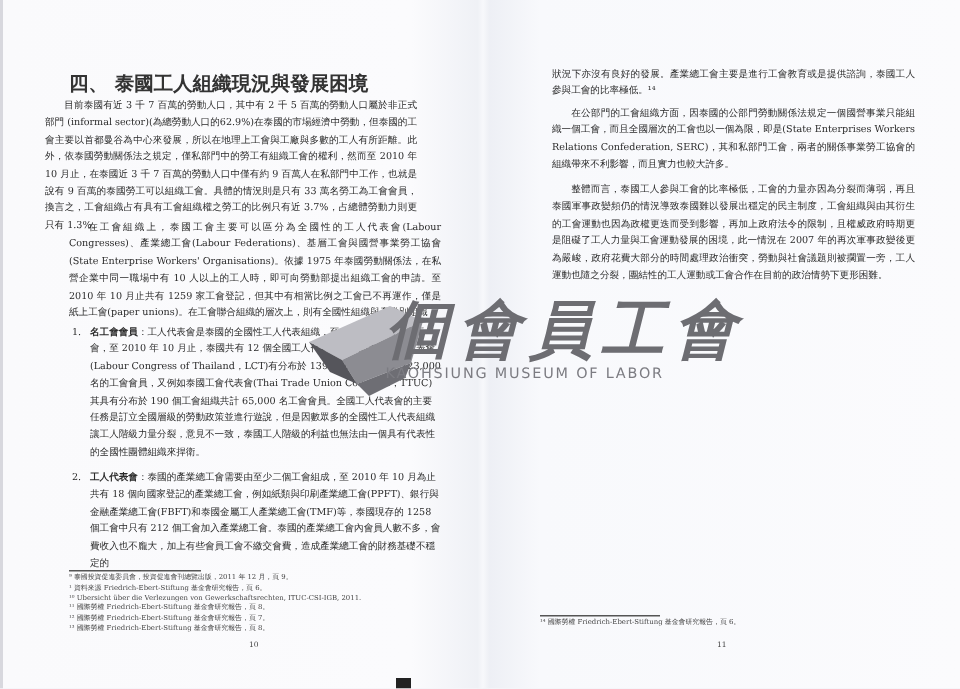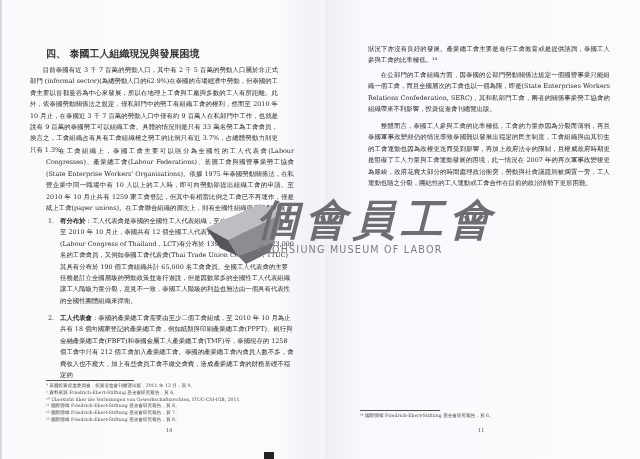--- a/index.html
+++ b/index.html
@@ -12,21 +12,21 @@
   .page {
     position:absolute; top:0; height:459px; background:#fbfbfd;
   }
   .page.left { left:0; width:322px; border-left:2px solid #d8d8de; box-sizing:border-box;
     background:linear-gradient(to right,#fafafc 0%,#fbfbfd 85%,#eef0f5 100%); }
   .page.right { left:322px; width:318px;
     background:linear-gradient(to right,#eceef4 0%,#f8f9fc 12%,#fbfbfd 100%); }
   .spine { position:absolute; left:318px; top:0; width:8px; height:459px;
     background:linear-gradient(to right,#eef0f5,#f7f8fb,#eef0f5); }
   .blk { position:absolute; font-size:6.4px; line-height:11.4px; text-align:justify; }
-  .heading { position:absolute; left:46px; top:47px; font-size:10px; font-weight:bold; color:#333; }
+  .heading { position:absolute; left:46px; top:47px; font-size:13px; font-weight:bold; color:#333; }
   .para { text-indent:2em; }
   .li { position:absolute; font-size:6.4px; line-height:11.4px; }
   .li .num { position:absolute; left:-12px; }
   .li b { font-weight:bold; }
   .fn-rule { position:absolute; height:1px; background:#555; }
   .fn { position:absolute; font-size:4.6px; line-height:6.8px; color:#444; }
   .pgnum { position:absolute; font-size:5px; color:#444; }
   .watermark { position:absolute; left:232px; top:192px; pointer-events:none; }
   .wm-cn { position:absolute; left:25px; top:0; font-size:42px; font-weight:bold; color:#6d6d72;
     letter-spacing:6px; font-family:"DejaVu Serif",serif; white-space:nowrap; font-style:italic; }
@@ -41,41 +41,41 @@
 <div class="page right"></div>
 <div class="spine"></div>
 
 <div class="heading">四、 泰國工人組織現況與發展困境</div>
 
 <div class="blk para" style="left:30px; top:65px; width:248px;">目前泰國有近 3 千 7 百萬的勞動人口，其中有 2 千 5 百萬的勞動人口屬於非正式部門 (informal sector)(為總勞動人口的62.9%)在泰國的市場經濟中勞動，但泰國的工會主要以首都曼谷為中心來發展，所以在地理上工會與工廠與多數的工人有所距離。此外，依泰國勞動關係法之規定，僅私部門中的勞工有組織工會的權利，然而至 2010 年 10 月止，在泰國近 3 千 7 百萬的勞動人口中僅有約 9 百萬人在私部門中工作，也就是說有 9 百萬的泰國勞工可以組織工會。具體的情況則是只有 33 萬名勞工為工會會員，換言之，工會組織占有具有工會組織權之勞工的比例只有近 3.7%，占總體勞動力則更只有 1.3%。</div>
 <div class="blk para" style="left:46px; top:146px; width:248px;">在工會組織上，泰國工會主要可以區分為全國性的工人代表會(Labour Congresses)、產業總工會(Labour Federations)、基層工會與國營事業勞工協會(State Enterprise Workers' Organisations)。依據 1975 年泰國勞動關係法，在私營企業中同一職場中有 10 人以上的工人時，即可向勞動部提出組織工會的申請。至 2010 年 10 月止共有 1259 家工會登記，但其中有相當比例之工會已不再運作，僅是紙上工會(paper unions)。在工會聯合組織的層次上，則有全國性組織與產業別組織：</div>
 
 <div class="li" style="left:60px; top:216px; width:234px;">
   <span class="num">1.</span>
-  <b>有分布於</b><span>：工人代表會是泰國的全國性工人代表組織，至少需由 15 個會員工會，至 2010 年 10 月止，泰國共有 12 個全國工人代表會，例如泰國工人代表會(Labour Congress of Thailand，LCT)有分布於 139 個工會組織共計 123,000 名的工會會員，又例如泰國工會代表會(Thai Trade Union Congress，TTUC) 其具有分布於 190 個工會組織共計 65,000 名工會會員。全國工人代表會的主要任務是訂立全國層級的勞動政策並進行遊說，但是因數眾多的全國性工人代表組織讓工人階級力量分裂，意見不一致，泰國工人階級的利益也無法由一個具有代表性的全國性團體組織來捍衛。</span>
+  <b>名工會會員</b><span>：工人代表會是泰國的全國性工人代表組織，至少需由 15 個會員工會，至 2010 年 10 月止，泰國共有 12 個全國工人代表會，例如泰國工人代表會(Labour Congress of Thailand，LCT)有分布於 139 個工會組織共計 123,000 名的工會會員，又例如泰國工會代表會(Thai Trade Union Congress，TTUC) 其具有分布於 190 個工會組織共計 65,000 名工會會員。全國工人代表會的主要任務是訂立全國層級的勞動政策並進行遊說，但是因數眾多的全國性工人代表組織讓工人階級力量分裂，意見不一致，泰國工人階級的利益也無法由一個具有代表性的全國性團體組織來捍衛。</span>
 </div>
 
 <div class="li" style="left:60px; top:313px; width:234px;">
   <span class="num">2.</span>
   <b>工人代表會</b><span>：泰國的產業總工會需要由至少二個工會組成，至 2010 年 10 月為止共有 18 個向國家登記的產業總工會，例如紙類與印刷產業總工會(PPFT)、銀行與金融產業總工會(FBFT)和泰國金屬工人產業總工會(TMF)等，泰國現存的 1258 個工會中只有 212 個工會加入產業總工會。泰國的產業總工會內會員人數不多，會費收入也不龐大，加上有些會員工會不繳交會費，造成產業總工會的財務基礎不穩定的</span>
 </div>
 
 <div class="fn-rule" style="left:46px; top:380px; width:88px;"></div>
 <div class="fn" style="left:46px; top:383px; width:250px;">
   <div>⁹ 泰國投資促進委員會，投資促進會刊總覽出版，2011 年 12 月，頁 9。</div>
   <div>¹ 資料來源 Friedrich-Ebert-Stiftung 基金會研究報告，頁 6。</div>
   <div>¹⁰ Ubersicht über die Verlezungen von Gewerkschaftsrechten, ITUC-CSI-IGB, 2011.</div>
   <div>¹¹ 國際勞權 Friedrich-Ebert-Stiftung 基金會研究報告，頁 8。</div>
   <div>¹² 國際勞權 Friedrich-Ebert-Stiftung 基金會研究報告，頁 7。</div>
   <div>¹³ 國際勞權 Friedrich-Ebert-Stiftung 基金會研究報告，頁 8。</div>
 </div>
 <div class="pgnum" style="left:166px; top:427px;">10</div>
 
 <div class="blk" style="left:368px; top:44px; width:242px;">狀況下亦沒有良好的發展。產業總工會主要是進行工會教育或是提供諮詢，泰國工人參與工會的比率極低。¹⁴</div>
-<div class="blk para" style="left:368px; top:70px; width:242px;">在公部門的工會組織方面，因泰國的公部門勞動關係法規定一個國營事業只能組織一個工會，而且全國層次的工會也以一個為限，即是(State Enterprises Workers Relations Confederation, SERC)，其和私部門工會，兩者的關係事業勞工協會的組織帶來不利影響，投資促進會刊總覽出版。</div>
+<div class="blk para" style="left:368px; top:70px; width:242px;">在公部門的工會組織方面，因泰國的公部門勞動關係法規定一個國營事業只能組織一個工會，而且全國層次的工會也以一個為限，即是(State Enterprises Workers Relations Confederation, SERC)，其和私部門工會，兩者的關係事業勞工協會的組織帶來不利影響，而且實力也較大許多。</div>
 <div class="blk para" style="left:368px; top:121px; width:242px;">整體而言，泰國工人參與工會的比率極低，工會的力量亦因為分裂而薄弱，再且泰國軍事政變頻仍的情況導致泰國難以發展出穩定的民主制度，工會組織與由其衍生的工會運動也因為政權更迭而受到影響，再加上政府法令的限制，且權威政府時期更是阻礙了工人力量與工會運動發展的困境，此一情況在 2007 年的再次軍事政變後更為嚴峻，政府花費大部分的時間處理政治衝突，勞動與社會議題則被擱置一旁，工人運動也隨之分裂，團結性的工人運動或工會合作在目前的政治情勢下更形困難。</div>
 
 <div class="fn-rule" style="left:360px; top:410px; width:80px;"></div>
 <div class="fn" style="left:360px; top:413px; width:250px;">
   <div>¹⁴ 國際勞權 Friedrich-Ebert-Stiftung 基金會研究報告，頁 6。</div>
 </div>
 <div class="pgnum" style="left:478px; top:427px;">11</div>
 
 <div class="watermark">
   <svg width="110" height="80" viewBox="0 0 110 80" style="position:absolute; left:-34px; top:-2px;">

